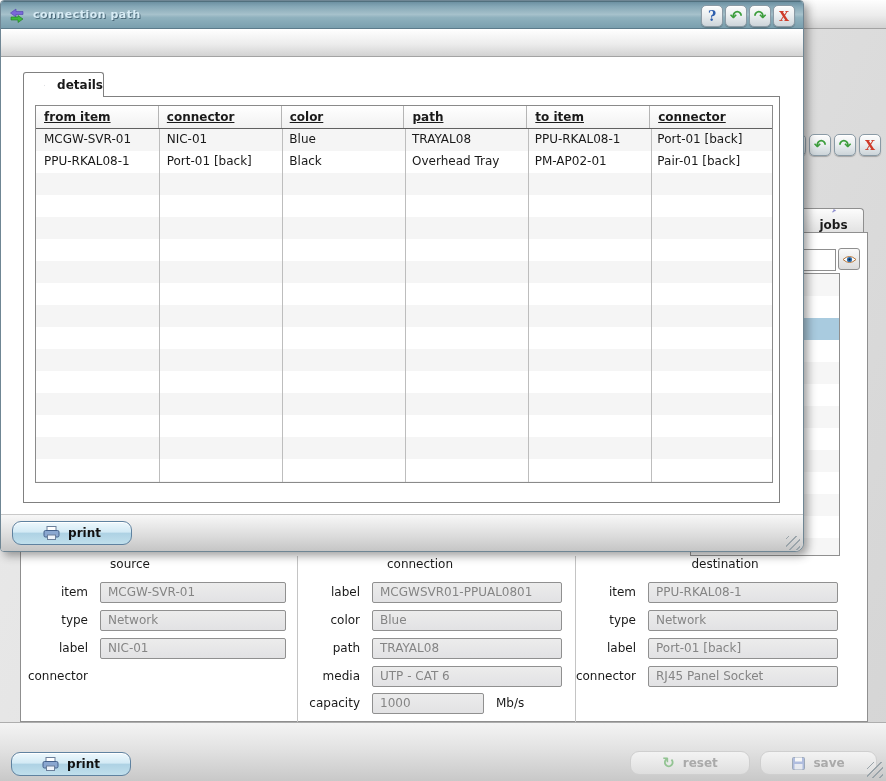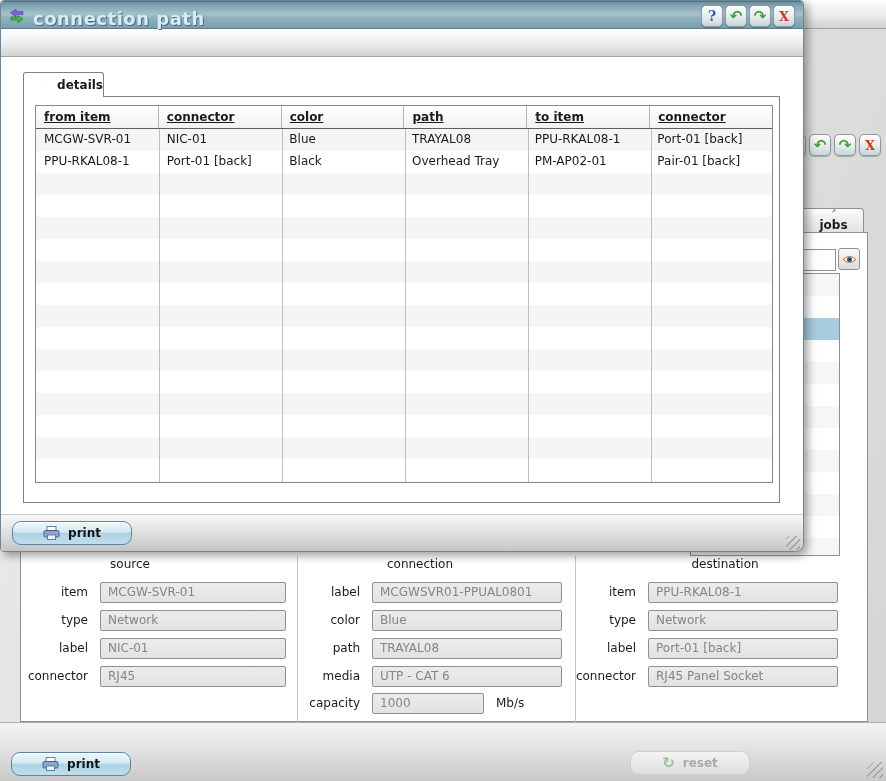--- a/index.html
+++ b/index.html
@@ -93,21 +93,21 @@
   }
   
   .dialog {
     position: absolute; left: 0; top: 0; width: 804px; height: 552px; z-index: 10;
     border: 1px solid #6f8694; border-radius: 4px 4px 9px 4px;
     box-shadow: 4px 4px 8px rgba(50,50,50,.45);
     background: #ffffff; overflow: hidden;
   }
   .dlg-titlebar { position: absolute; left: 0; top: 0; width: 100%; height: 28px; }
   .dlg-title {
-    position: absolute; left: 32px; top: 6px; font-size: 18px; font-weight: bold;
+    position: absolute; left: 32px; top: 6px; font-size: 11px; font-weight: bold;
     color: #d8ecf5; text-shadow: 1px 1px 0 #4a6878; letter-spacing: .5px;
   }
   .dlg-icon { position: absolute; left: 7px; top: 5px; }
   .dlg-btns { position: absolute; top: 3px; right: 8px; display: flex; gap: 2px; }
   .dlg-band { position: absolute; left: 0; top: 29px; width: 100%; height: 27px; }
   .dlg-tab {
     position: absolute; left: 22px; top: 71px; width: 81px; height: 25px; z-index: 2;
     background: #ffffff; border: 1px solid #808080; border-bottom: none;
     border-radius: 3px 3px 0 0; display: flex; align-items: center; gap: 12px;
     padding-left: 20px; font-weight: bold;
@@ -188,21 +188,20 @@
   <div class="sec-sep" style="left:575px;"></div>
 
   <div class="sec-head" style="left:40px;width:180px;">source</div>
   <div class="f-label" style="left:10px;top:582px;width:78px;">item</div>
   <div class="f-input" style="left:100px;top:582px;width:186px;">MCGW-SVR-01</div>
   <div class="f-label" style="left:10px;top:610px;width:78px;">type</div>
   <div class="f-input" style="left:100px;top:610px;width:186px;">Network</div>
   <div class="f-label" style="left:10px;top:638px;width:78px;">label</div>
   <div class="f-input" style="left:100px;top:638px;width:186px;">NIC-01</div>
   <div class="f-label" style="left:10px;top:666px;width:78px;">connector</div>
-  <div class="f-input" style="left:100px;top:666px;width:186px;">RJ45</div>
 
   <div class="sec-head" style="left:330px;width:180px;">connection</div>
   <div class="f-label" style="left:270px;top:582px;width:90px;">label</div>
   <div class="f-input" style="left:372px;top:582px;width:190px;">MCGWSVR01-PPUAL0801</div>
   <div class="f-label" style="left:270px;top:610px;width:90px;">color</div>
   <div class="f-input" style="left:372px;top:610px;width:190px;">Blue</div>
   <div class="f-label" style="left:270px;top:638px;width:90px;">path</div>
   <div class="f-input" style="left:372px;top:638px;width:190px;">TRAYAL08</div>
   <div class="f-label" style="left:270px;top:666px;width:90px;">media</div>
   <div class="f-input" style="left:372px;top:666px;width:190px;">UTP - CAT 6</div>
@@ -225,20 +224,28 @@
       <svg width="17" height="14" viewBox="0 0 17 14">
         <rect x="4" y="0.5" width="9" height="5" fill="#ffffff" stroke="#6b7f9a" stroke-width="1"></rect>
         <rect x="1" y="4.5" width="15" height="6.5" rx="1.5" fill="#8aa7d0" stroke="#44608a" stroke-width="1"></rect>
         <rect x="4.5" y="9" width="8" height="4.5" fill="#eef3fa" stroke="#6b7f9a" stroke-width="1"></rect>
       </svg>
       <span>print</span>
     </div>
     <div class="btn-disabled" style="position:absolute;left:630px;top:28px;width:120px;height:24px;">
       <span style="color:#93c493;font-size:15px;font-weight:bold;">↻</span>
       <span>reset</span>
+    </div>
+    <div class="btn-disabled" style="position:absolute;left:760px;top:28px;width:117px;height:24px;">
+      <svg width="13" height="13" viewBox="0 0 13 13" style="opacity:.6">
+        <rect x="0.5" y="0.5" width="12" height="12" rx="1" fill="#8aa0d8" stroke="#6b7f9a"></rect>
+        <rect x="3" y="0.5" width="7" height="4" fill="#ffffff"></rect>
+        <rect x="2.5" y="7" width="8" height="5.5" fill="#e8edf7"></rect>
+      </svg>
+      <span>save</span>
     </div>
     <div class="grip" style="position:absolute;right:3px;bottom:3px;width:16px;height:16px;"></div>
   </div>
 
   <div class="dialog">
     <div class="dlg-titlebar titlebar-grad">
       <span class="dlg-icon">
         <svg width="17" height="17" viewBox="0 0 17 17">
           <path d="M15 4.5 L8 4.5 L8 2 L2.5 6 L8 10 L8 7.5 L15 7.5 Z" fill="#7b68d8" stroke="#4f3fae" stroke-width="0.6"></path>
           <path d="M3 10 L10 10 L10 8.5 L15 12 L10 15.5 L10 13 L3 13 Z" fill="#3fb93f" stroke="#1f7a1f" stroke-width="0.6"></path>

